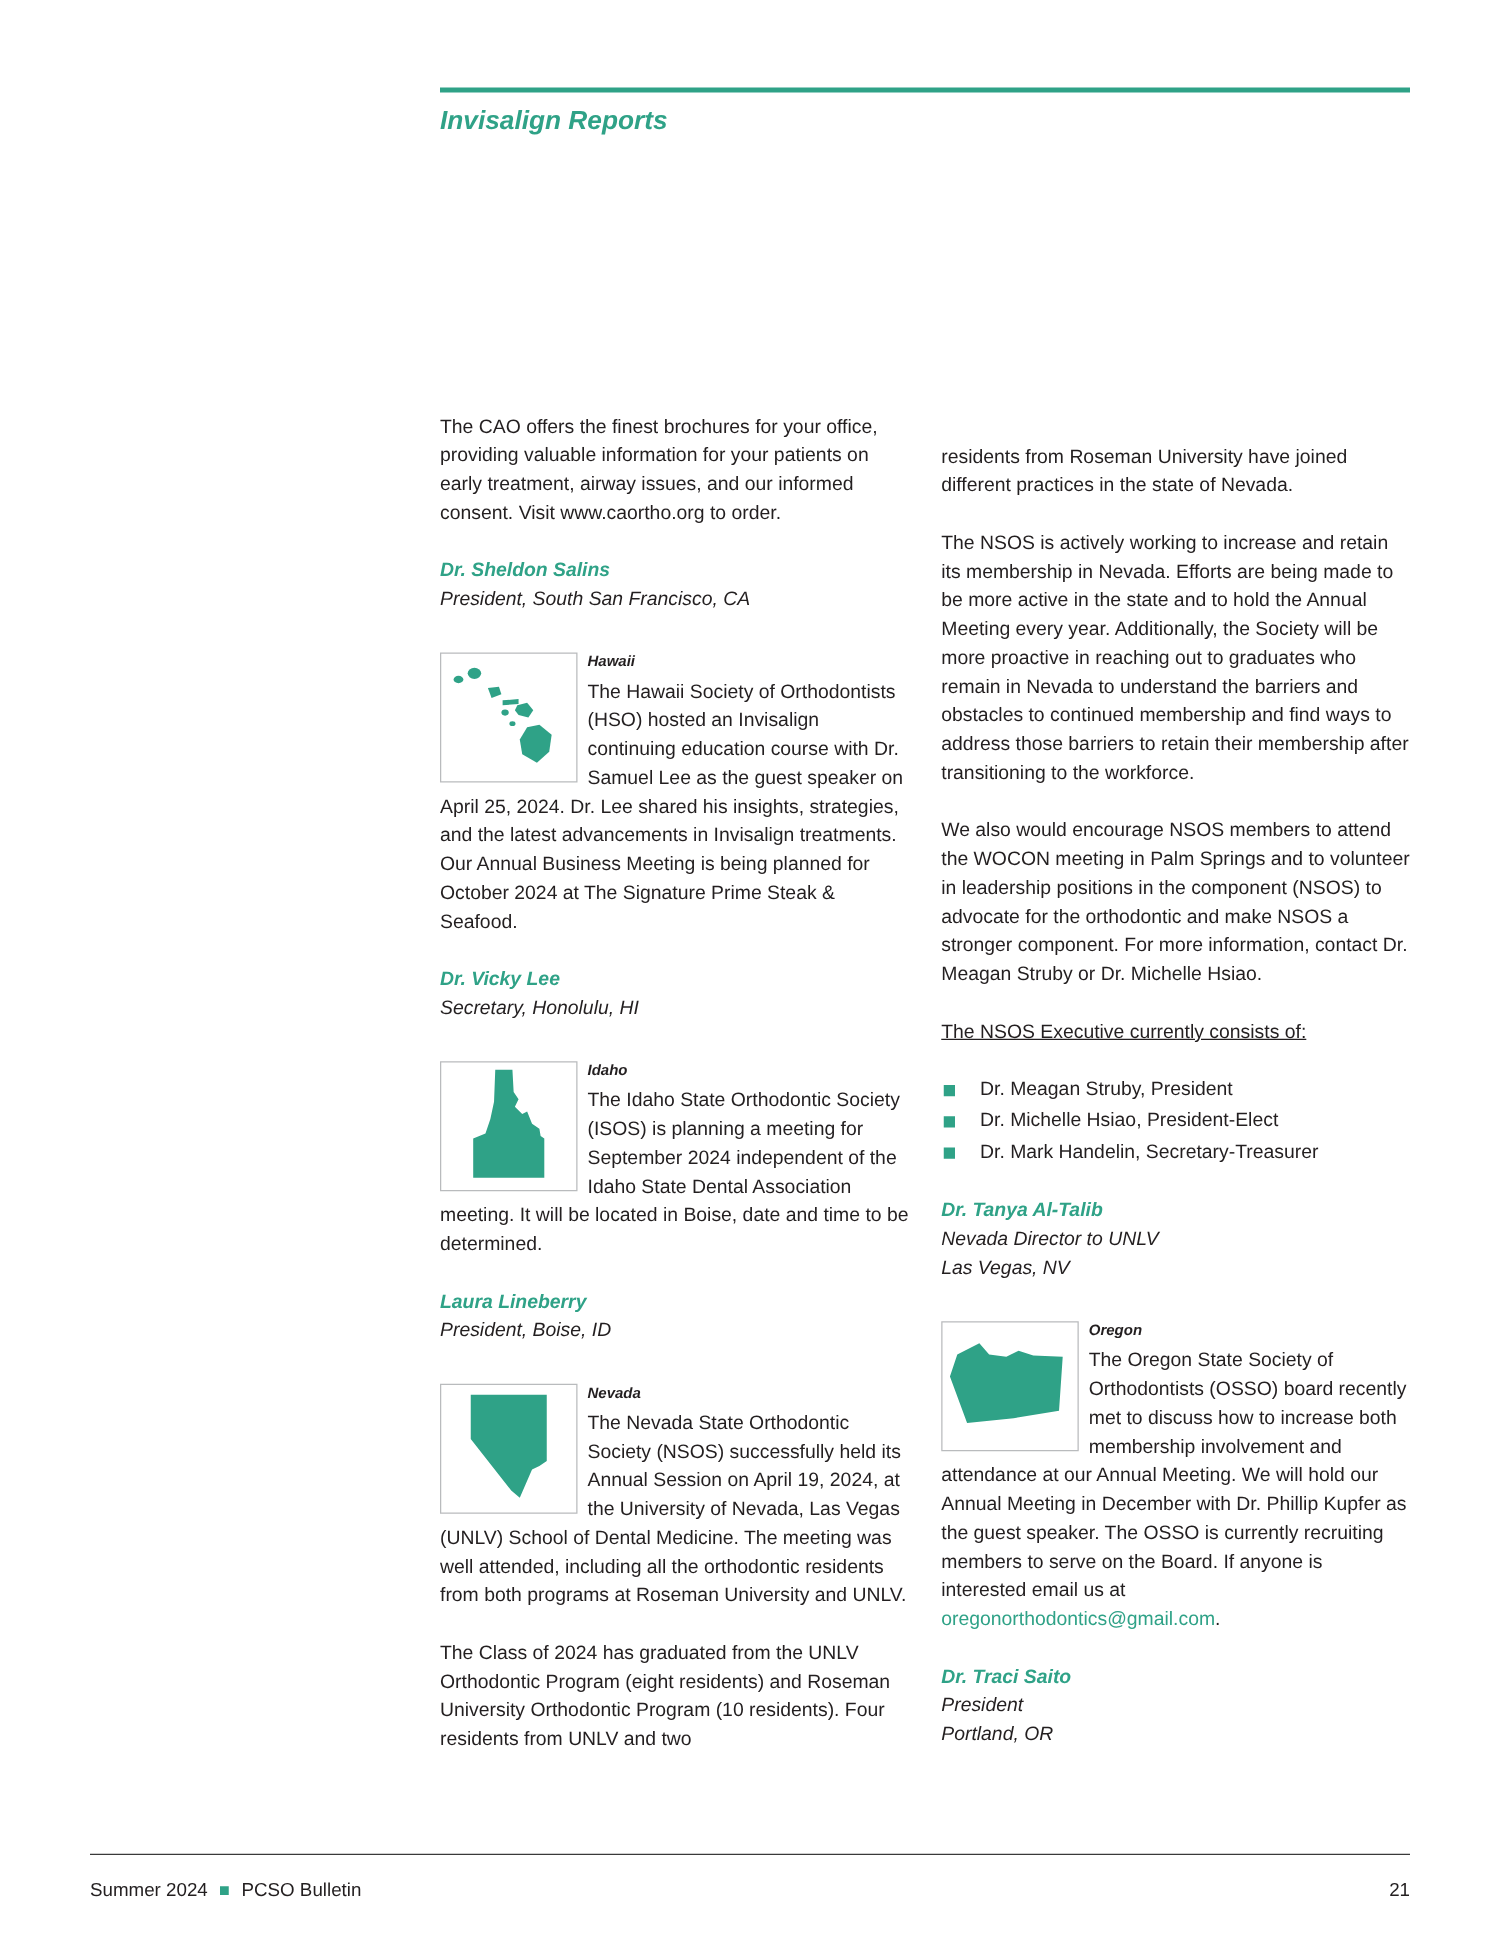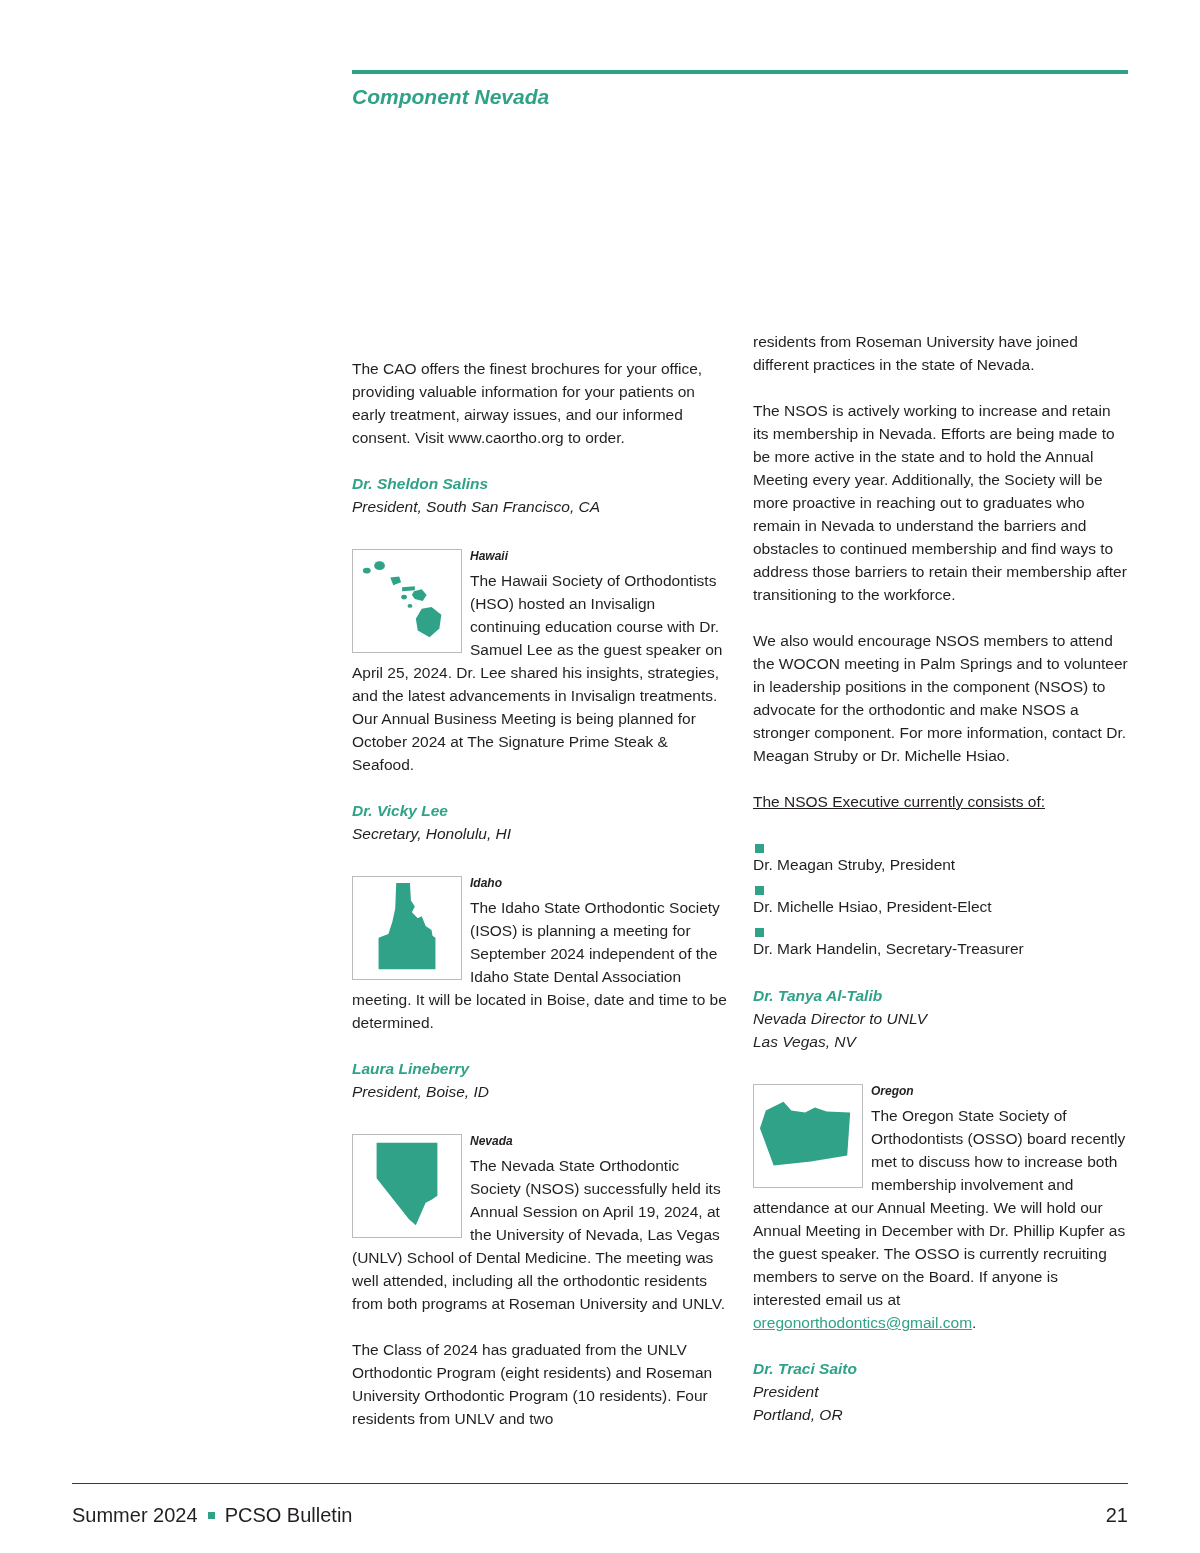--- a/index.html
+++ b/index.html
@@ -72,55 +72,54 @@
     line-height: 23px;
   }
   .state-body { margin: 0 0 23px 0; }
   .exec-intro { margin: 0 0 23px 0; text-decoration: underline; }
   .exec-list { margin: 0 0 23px 0; }
   .exec-item {
     display: flex;
     align-items: flex-start;
     line-height: 24px;
     margin: 0 0 1px 0;
-    flex-direction: column;
   }
   .bullet-square {
     flex: 0 0 auto;
     width: 9px; height: 9px;
     background: var(--accent);
     margin: 8px 20px 0 2px;
   }
-  .email-link { color: var(--accent); cursor: pointer; text-decoration: underline; }
+  .email-link { color: var(--accent); cursor: pointer; }
   .footer {
     position: absolute;
     left: 72px; right: 72px;
     top: 1483px;
     border-top: 1px solid #3a3a3a;
     padding-top: 20px;
     display: flex;
     justify-content: space-between;
     align-items: center;
-    font-size: 20px;
+    font-size: 15px;
   }
   .footer-left { display: flex; align-items: center; }
   .footer-sep {
     display: inline-block;
     width: 7px; height: 7px;
     background: var(--accent);
     margin: 0 10px;
   }
 </style>
 </head>
 <body>
 
 <div class="page">
 
   <div class="header-rule"></div>
-  <div class="page-title">Component Nevada</div>
+  <div class="page-title">Invisalign Reports</div>
 
   <div class="columns">
 
     <div class="col">
 
       <p>The CAO offers the finest brochures for your office, providing valuable information for your patients on early treatment, airway issues, and our informed consent. Visit www.caortho.org to order.</p>
 
       <div class="signature">
         <div class="sig-name">Dr. Sheldon Salins</div>
         <div class="sig-line">President, South San Francisco, CA</div>

